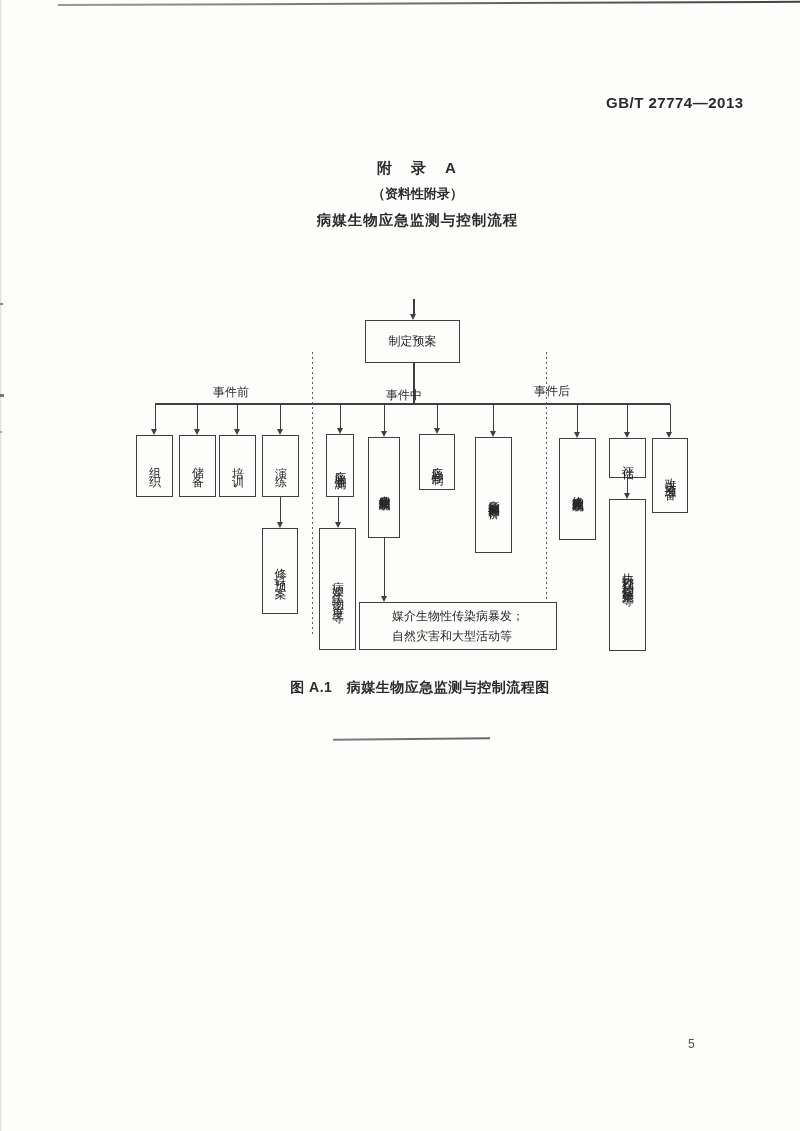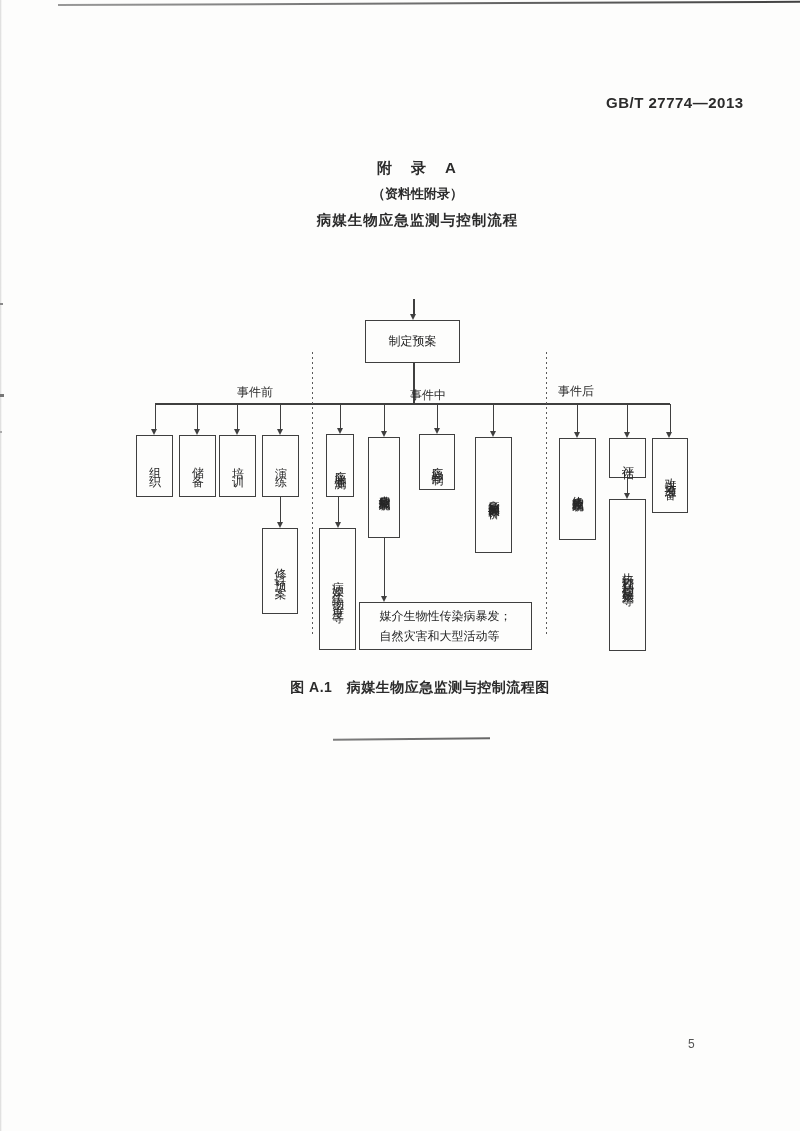--- a/index.html
+++ b/index.html
@@ -37,21 +37,21 @@
   .ls6 { letter-spacing:6px; }
   .ls8 { letter-spacing:9px; }
 
   .vline,.hline { position:absolute; background:#3f3f3f; }
   .arrowhead { position:absolute; width:0; height:0;
     border-left:3.5px solid transparent; border-right:3.5px solid transparent;
     border-top:6px solid #3f3f3f; }
   .dashedline { position:absolute; width:1px;
     background:repeating-linear-gradient(to bottom,#5a5a5a 0 2px,transparent 2px 5px); }
 
-  .phase-label { position:absolute; width:60px; text-align:right; font-size:12px; }
+  .phase-label { position:absolute; width:60px; text-align:left; font-size:12px; }
 
   .caption { position:absolute; left:30px; top:679px; width:780px; text-align:center;
     font-size:14px; font-weight:bold; letter-spacing:.5px; }
   .divider { position:absolute; left:333px; top:738px; width:157px; height:2px;
     background:linear-gradient(to right,#7d7d7d,#666); transform:rotate(-0.6deg); }
   .page-num { position:absolute; left:688px; top:1037px; font-size:12px; color:#555; }
 </style>
 </head>
 <body>
 
@@ -137,21 +137,21 @@
   <div class="arrowhead" style="left:334.5px;top:522px;"></div>
   <div class="box" style="left:319px;top:528px;width:37px;height:122px;">
     <span class="vt ls5">病媒生物密度等</span>
   </div>
 
   <div class="box" style="left:368px;top:437px;width:32px;height:101px;">
     <span class="vt ls0">启动应急控制系统</span>
   </div>
   <div class="vline" style="left:384px;top:538px;width:1px;height:58px;"></div>
   <div class="arrowhead" style="left:380.5px;top:596px;"></div>
-  <div class="box" style="left:359px;top:602px;width:173px;height:48px;">
+  <div class="box" style="left:359px;top:602px;width:198px;height:48px;">
     <span class="ml" style="text-align:left;line-height:1.7;font-size:12px;">媒介生物性传染病暴发；
 自然灾害和大型活动等</span>
   </div>
 
   <div class="box" style="left:419px;top:434px;width:36px;height:56px;">
     <span class="vt ls2">应急控制</span>
   </div>
 
   <div class="box" style="left:475px;top:437px;width:37px;height:116px;">
     <span class="vt ls1">应急控制的效果评价</span>

